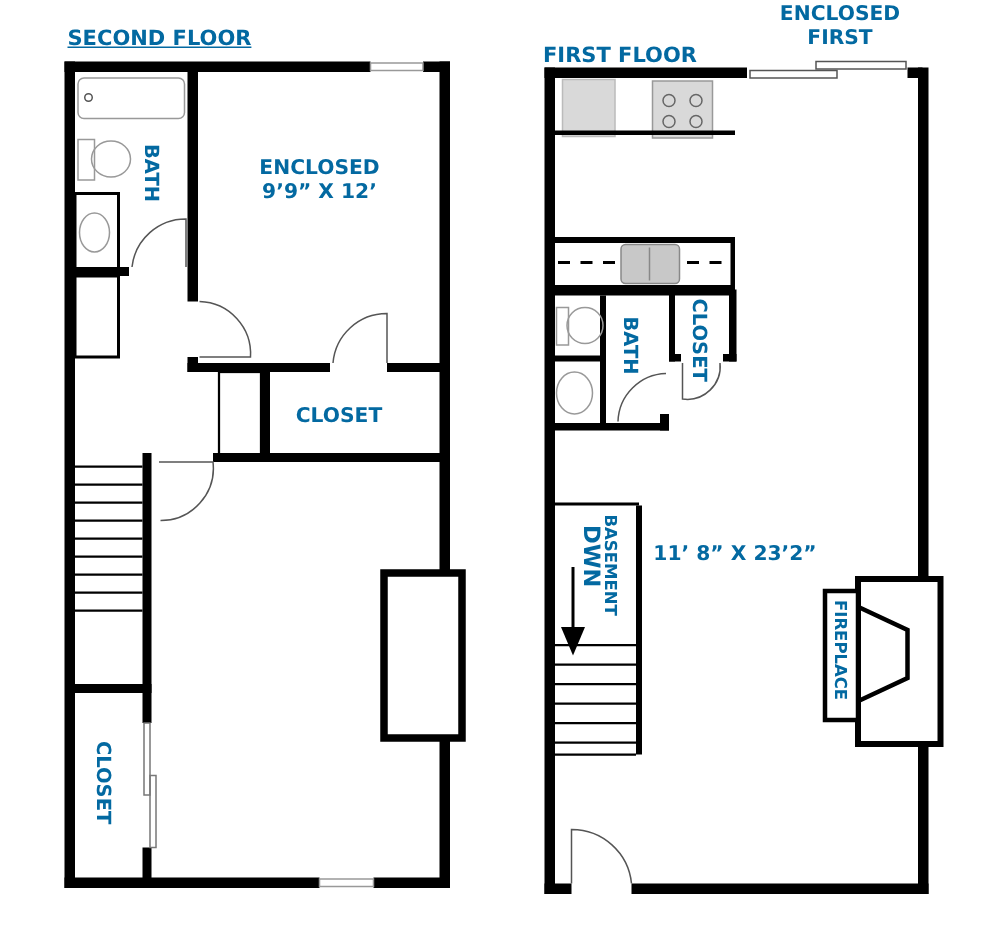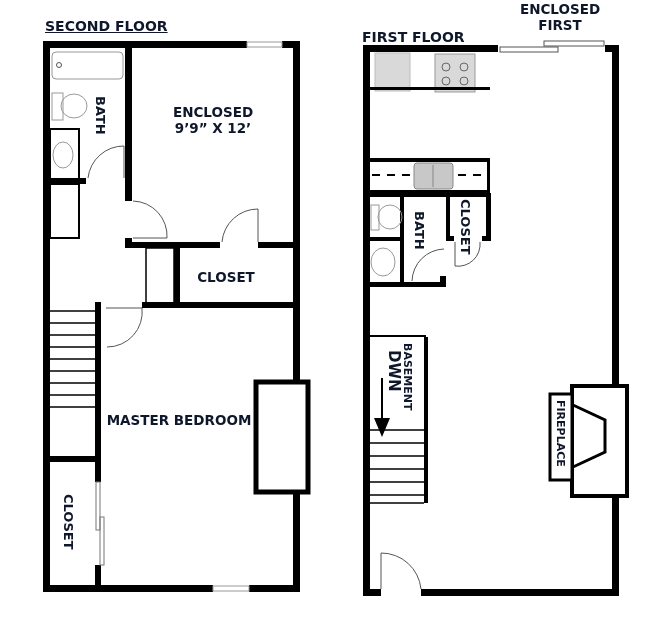--- a/index.html
+++ b/index.html
@@ -1,18 +1,18 @@
 <!DOCTYPE html>
 <html><head>
 <meta charset="utf-8">
 <style>
   html, body { margin:0; padding:0; background:#ffffff; }
   body { width:663px; height:628px; position:relative; overflow:hidden; font-family:"DejaVu Sans", sans-serif; }
   svg { position:absolute; left:0; top:0; }
-  .lbl { position:absolute; font-family:"DejaVu Sans", sans-serif; font-weight:bold; color:#0f172a; white-space:nowrap; line-height:1.15; }
+  .lbl { position:absolute; font-family:"DejaVu Sans", sans-serif; font-weight:bold; color:#0369a1; white-space:nowrap; line-height:1.15; }
   .title { font-size:14px; }
   .room { font-size:13.5px; text-align:center; transform:translateX(-50%); }
   .vert { writing-mode:vertical-rl; font-size:13px; }
 </style>
 </head>
 <body>
 
 <svg width="663" height="628" viewBox="0 0 663 628">
 
   <g fill="#000">
@@ -131,30 +131,30 @@
 </svg>
 
 <div class="lbl title" style="left:45px;top:18px;text-decoration:underline;">SECOND FLOOR</div>
 <div class="lbl vert" style="left:92px;top:96px;">BATH</div>
 <div class="lbl room" style="left:213px;top:105px;">
   <div>ENCLOSED</div>
   <div>9’9” X 12’</div>
 </div>
 <div class="lbl room" style="left:226px;top:270px;">CLOSET</div>
 <div class="lbl room" style="left:179px;top:413px;">
-  <div>MASTER BEDROOM</div>
 </div>
 <div class="lbl vert" style="left:60px;top:494px;">CLOSET</div>
 
 <div class="lbl title" style="left:362px;top:29px;">FIRST FLOOR</div>
 <div class="lbl room title" style="left:560px;top:2px;">
   <div>ENCLOSED</div>
   <div>FIRST</div>
 </div>
 <div class="lbl room" style="left:488px;top:111px;">
 </div>
 <div class="lbl vert" style="left:411px;top:211px;">BATH</div>
 <div class="lbl vert" style="left:457px;top:199px;">CLOSET</div>
 <div class="lbl vert" style="left:400px;top:343px;font-size:11px;">BASEMENT</div>
 <div class="lbl vert" style="left:385px;top:350px;font-size:15px;">DWN</div>
 <div class="lbl room" style="left:490px;top:362px;">
+  <div>11’ 8” X 23’2”</div>
 </div>
 <div class="lbl vert" style="left:553px;top:400px;font-size:11px;">FIREPLACE</div>
 
 </body></html>

